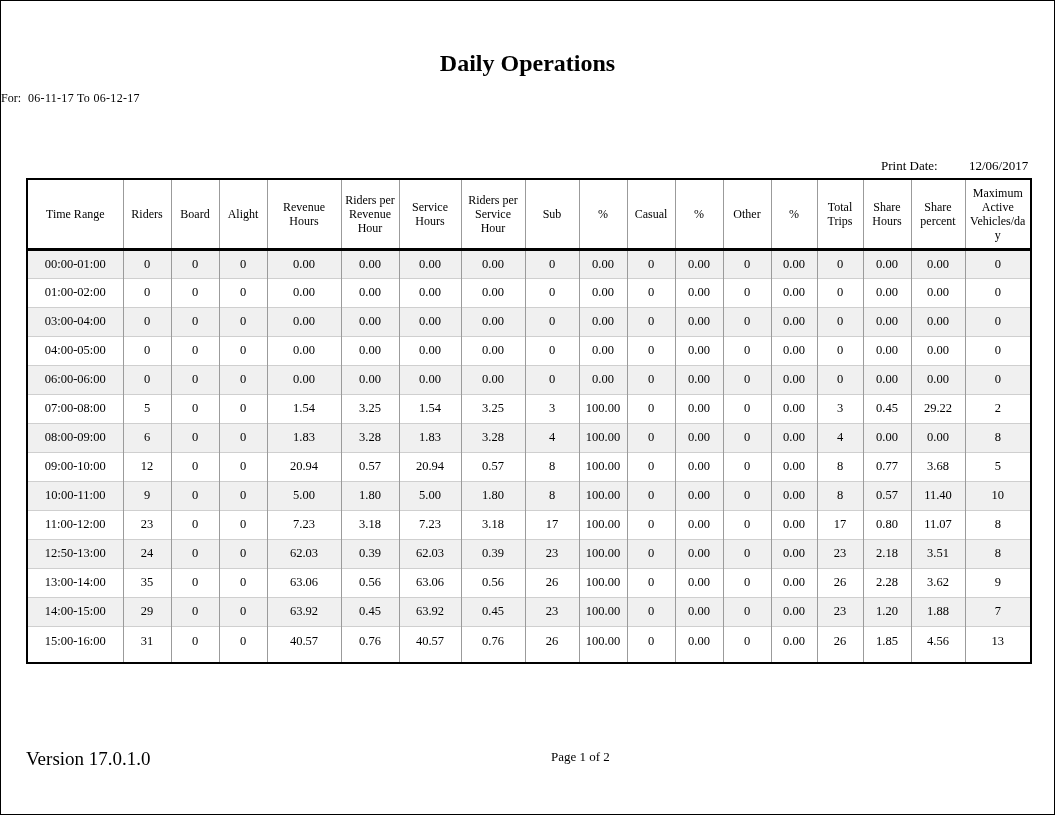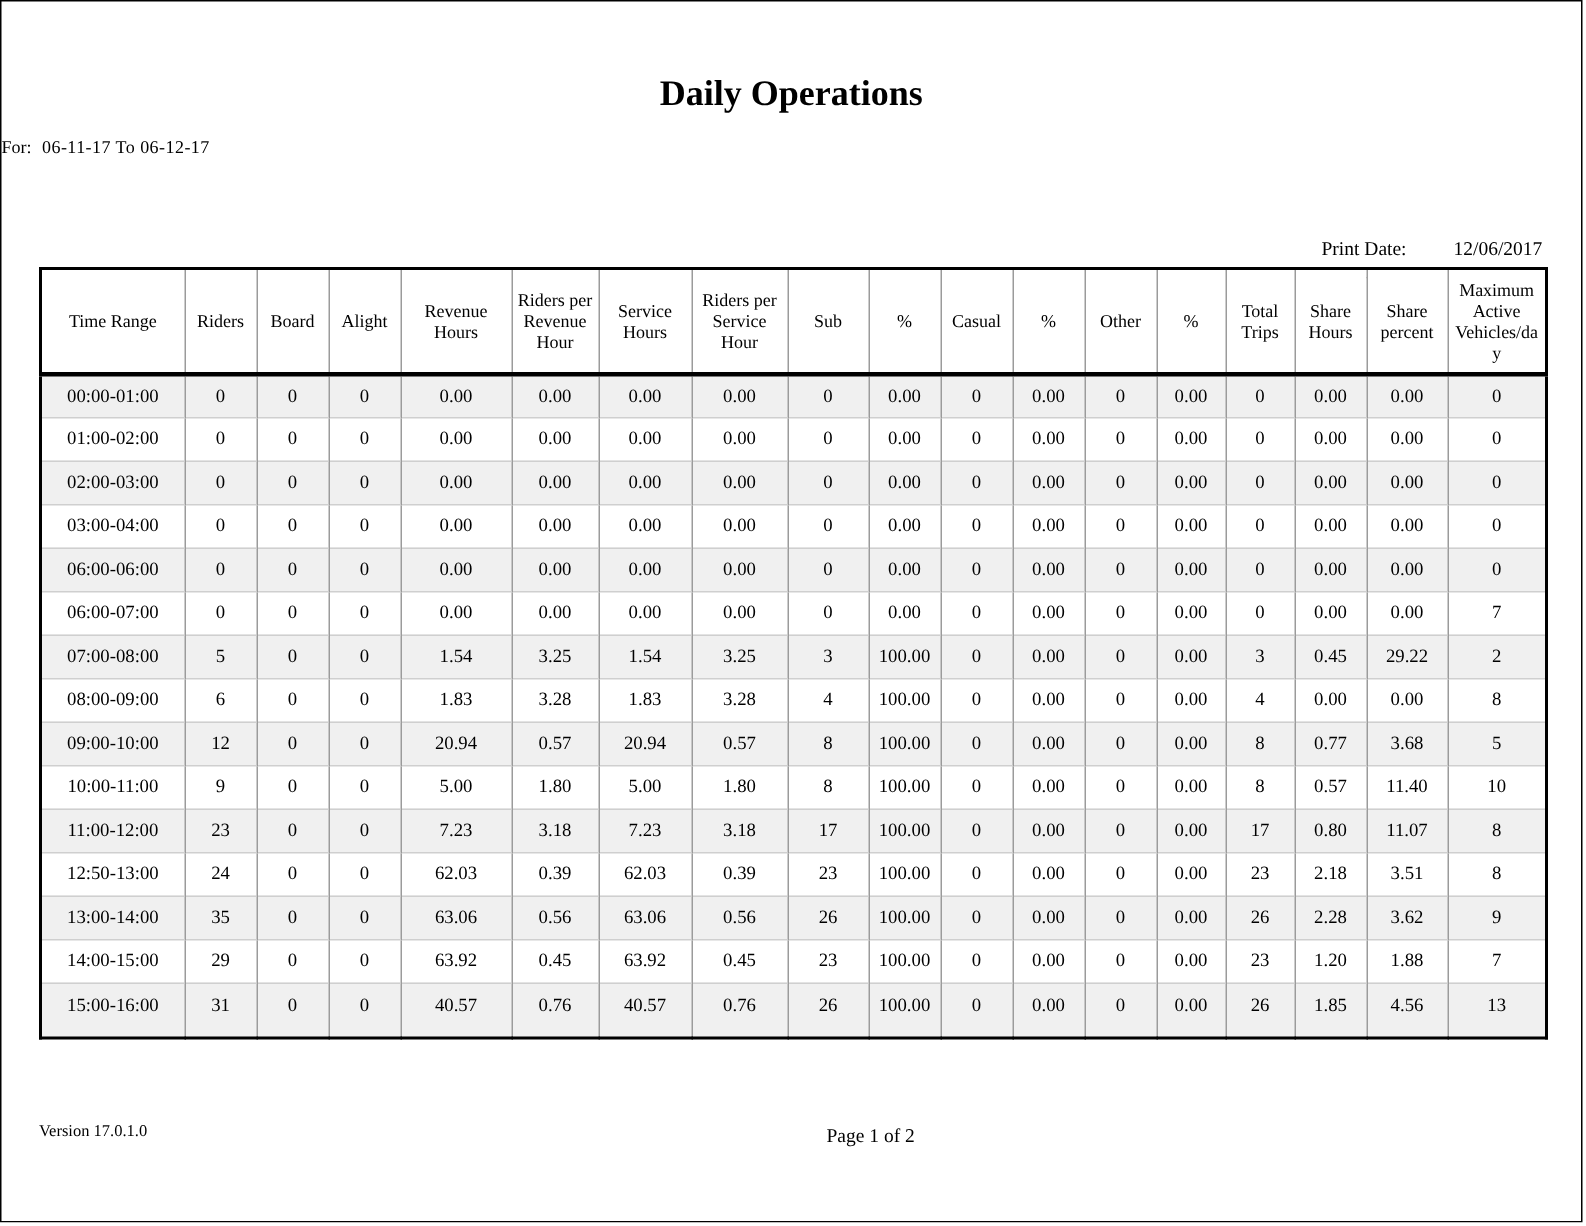--- a/index.html
+++ b/index.html
@@ -75,21 +75,21 @@
   table.ops tbody tr:nth-child(odd) td { background: #f0f0f0; }
   table.ops tbody tr:nth-child(even) td { background: #ffffff; }
   table.ops tbody tr:last-child td {
     height: 37px;
     vertical-align: top;
     padding-top: 7px;
   }
   .footer-version {
     position: absolute;
     top: 747px; left: 25px;
-    font-size: 11px;
+    font-size: 19px;
   }
   .footer-page {
     position: absolute;
     top: 748px; left: 550px;
     font-size: 13px;
   }
 </style>
 </head>
 <body>
 
@@ -186,98 +186,78 @@
           <td>0</td>
           <td>0.00</td>
           <td>0</td>
           <td>0.00</td>
           <td>0</td>
           <td>0.00</td>
           <td>0.00</td>
           <td>0</td>
         </tr>
         <tr>
-          <td>02:00-03:00</td>
-          <td>0</td>
-          <td>0</td>
-          <td>0</td>
-          <td>0.00</td>
-          <td>0.00</td>
-          <td>0.00</td>
-          <td>0.00</td>
-          <td>0</td>
-          <td>0.00</td>
-          <td>0</td>
-          <td>0.00</td>
-          <td>0</td>
-          <td>0.00</td>
-          <td>0</td>
-          <td>0.00</td>
-          <td>0.00</td>
-          <td>0</td>
-        </tr>
-        <tr>
           <td>03:00-04:00</td>
           <td>0</td>
           <td>0</td>
           <td>0</td>
           <td>0.00</td>
           <td>0.00</td>
           <td>0.00</td>
           <td>0.00</td>
           <td>0</td>
           <td>0.00</td>
           <td>0</td>
           <td>0.00</td>
           <td>0</td>
           <td>0.00</td>
           <td>0</td>
           <td>0.00</td>
           <td>0.00</td>
           <td>0</td>
         </tr>
         <tr>
+          <td>04:00-05:00</td>
+          <td>0</td>
+          <td>0</td>
+          <td>0</td>
+          <td>0.00</td>
+          <td>0.00</td>
+          <td>0.00</td>
+          <td>0.00</td>
+          <td>0</td>
+          <td>0.00</td>
+          <td>0</td>
+          <td>0.00</td>
+          <td>0</td>
+          <td>0.00</td>
+          <td>0</td>
+          <td>0.00</td>
+          <td>0.00</td>
+          <td>0</td>
+        </tr>
+        <tr>
           <td>06:00-06:00</td>
           <td>0</td>
           <td>0</td>
           <td>0</td>
           <td>0.00</td>
           <td>0.00</td>
           <td>0.00</td>
           <td>0.00</td>
           <td>0</td>
           <td>0.00</td>
           <td>0</td>
           <td>0.00</td>
           <td>0</td>
           <td>0.00</td>
           <td>0</td>
           <td>0.00</td>
           <td>0.00</td>
           <td>0</td>
-        </tr>
-        <tr>
-          <td>06:00-07:00</td>
-          <td>0</td>
-          <td>0</td>
-          <td>0</td>
-          <td>0.00</td>
-          <td>0.00</td>
-          <td>0.00</td>
-          <td>0.00</td>
-          <td>0</td>
-          <td>0.00</td>
-          <td>0</td>
-          <td>0.00</td>
-          <td>0</td>
-          <td>0.00</td>
-          <td>0</td>
-          <td>0.00</td>
-          <td>0.00</td>
-          <td>7</td>
         </tr>
         <tr>
           <td>07:00-08:00</td>
           <td>5</td>
           <td>0</td>
           <td>0</td>
           <td>1.54</td>
           <td>3.25</td>
           <td>1.54</td>
           <td>3.25</td>

